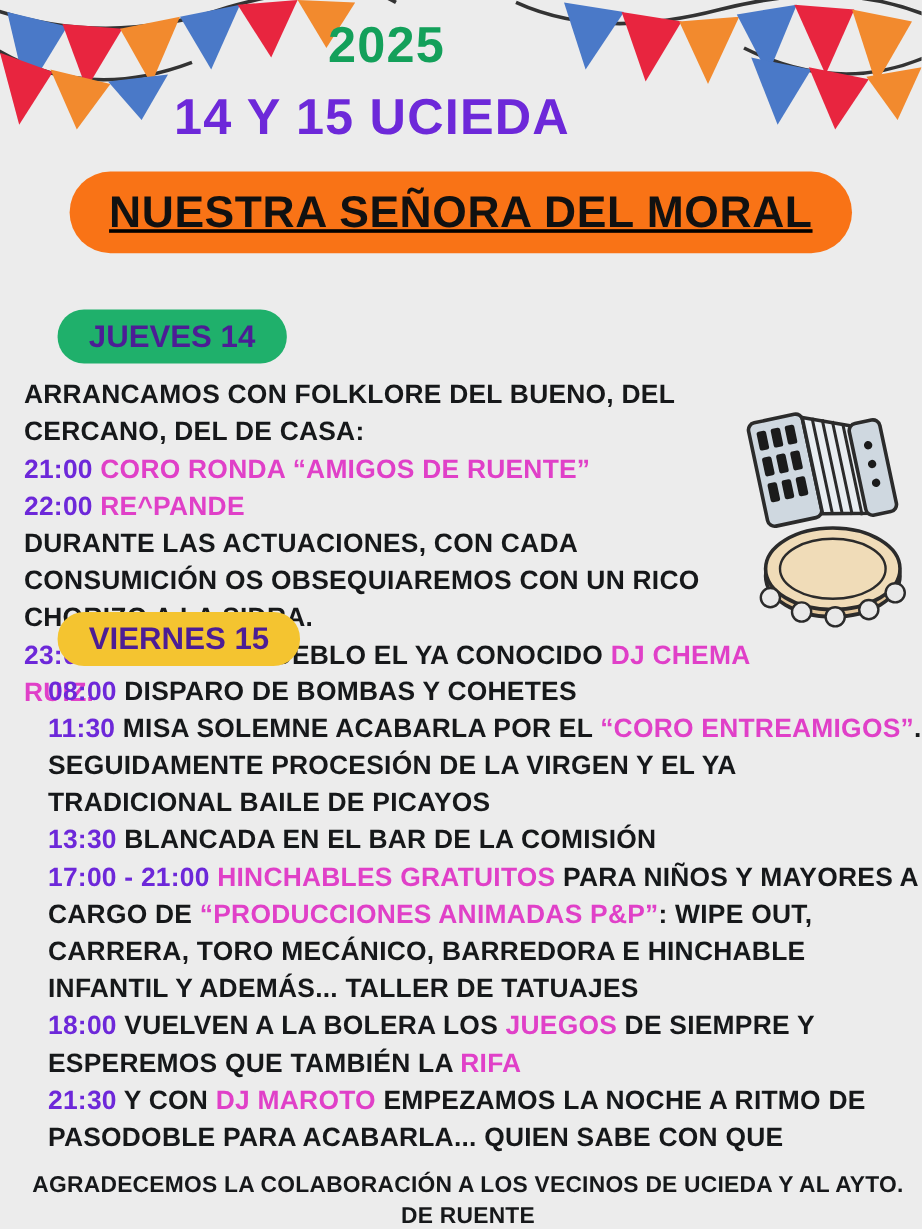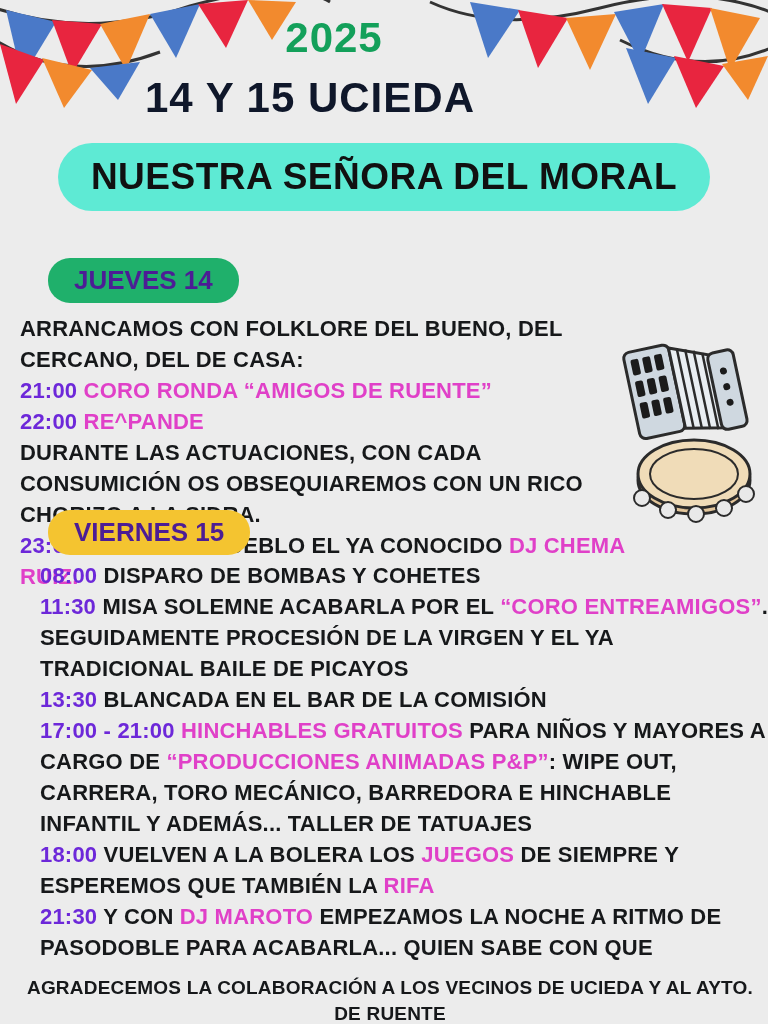--- a/index.html
+++ b/index.html
@@ -37,44 +37,44 @@
   .year {
     position: absolute;
     top: 14px;
     left: 0;
     width: 644px;
     text-align: center;
     font-size: 42px;
     font-weight: bold;
     color: #13a05a;
     letter-spacing: 1px;
-    padding-left: 12px;
   }
   .dates {
     position: absolute;
     top: 74px;
     left: 0;
     width: 620px;
     text-align: center;
     font-size: 42px;
     font-weight: bold;
-    color: #0f172a;
+    color: #6d28d9;
     letter-spacing: 1px;
   }
   .title-banner {
     position: absolute;
     top: 143px;
     left: 58px;
     width: 652px;
     height: 68px;
-    background: #5eead4;
+    background: #f97316;
     border-radius: 34px;
     display: flex;
     align-items: center;
     justify-content: center;
+    text-decoration: underline;
   }
   .title-banner span {
     font-size: 37px;
     font-weight: bold;
     color: #111;
     letter-spacing: 0.5px;
     white-space: nowrap;
   }
 
   

